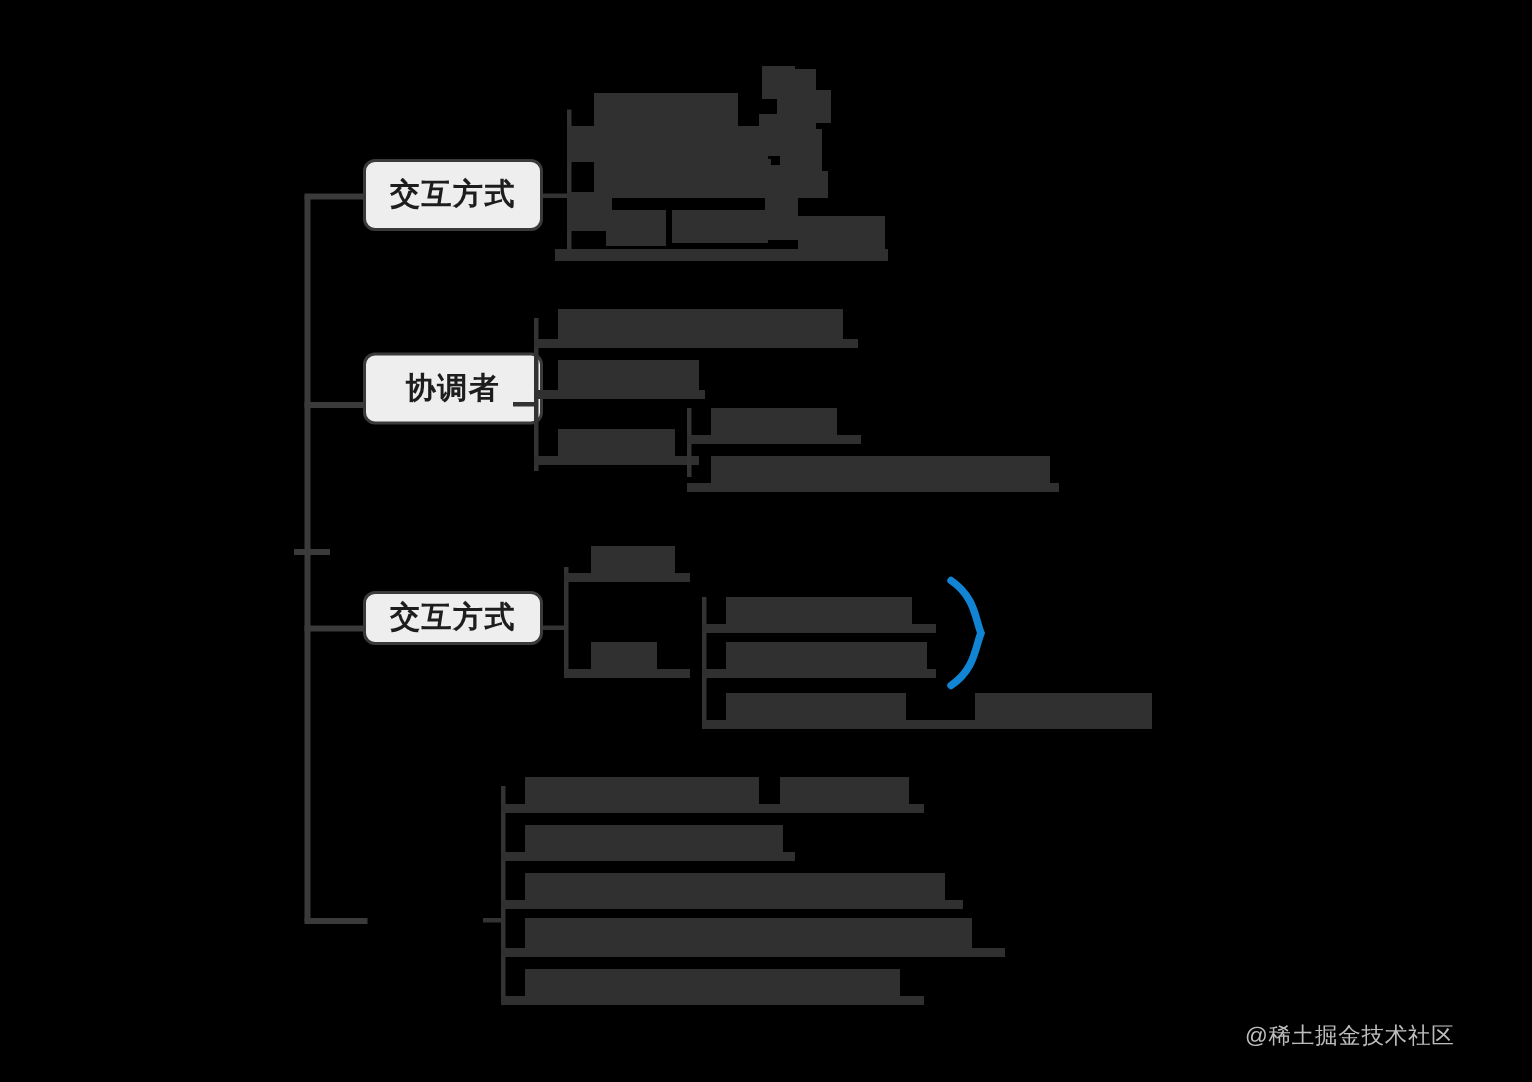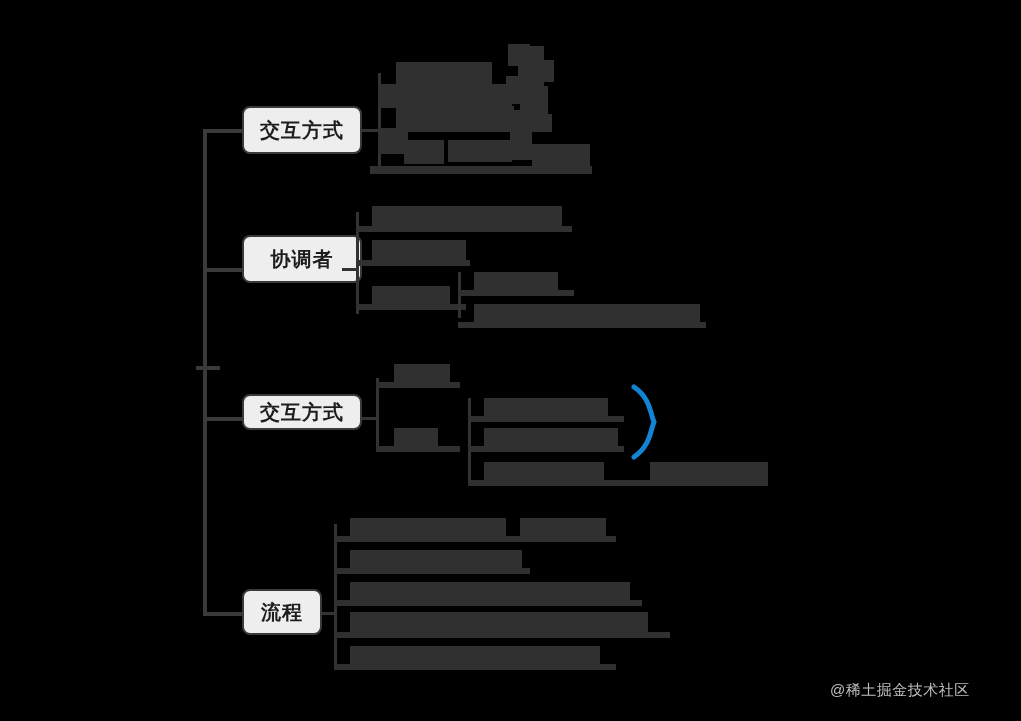--- a/index.html
+++ b/index.html
@@ -197,23 +197,20 @@
   <div class="redact" style="left:650px; top:462px; width:118px; height:22px;"></div>
   <div class="redact" style="left:468px; top:480px; width:300px; height:6px;"></div>
 
   <div class="brace">
     <svg width="34" height="76" viewBox="0 0 34 76" xmlns="http://www.w3.org/2000/svg">
       <path d="M6 3 C 22 14, 22 28, 26 38 C 22 48, 22 62, 6 73" stroke="#1184d4" stroke-width="5" fill="none" stroke-linecap="round"></path>
     </svg>
   </div>
 
 
-  <div class="branch-node" style="left:242px; top:589px; width:80px; height:46px;">
-    <span class="branch-label">流程</span>
-  </div>
 
   <div class="line line-thin-h" style="left:322px; top:612px; width:14px;"></div>
   <div class="line line-thin-v" style="left:334px; top:524px; height:146px;"></div>
 
   <div class="redact" style="left:350px; top:518px; width:156px; height:22px;"></div>
   <div class="redact" style="left:520px; top:518px; width:86px; height:22px;"></div>
   <div class="redact" style="left:334px; top:536px; width:282px; height:6px;"></div>
 
   <div class="redact" style="left:350px; top:550px; width:172px; height:22px;"></div>
   <div class="redact" style="left:334px; top:568px; width:196px; height:6px;"></div>

